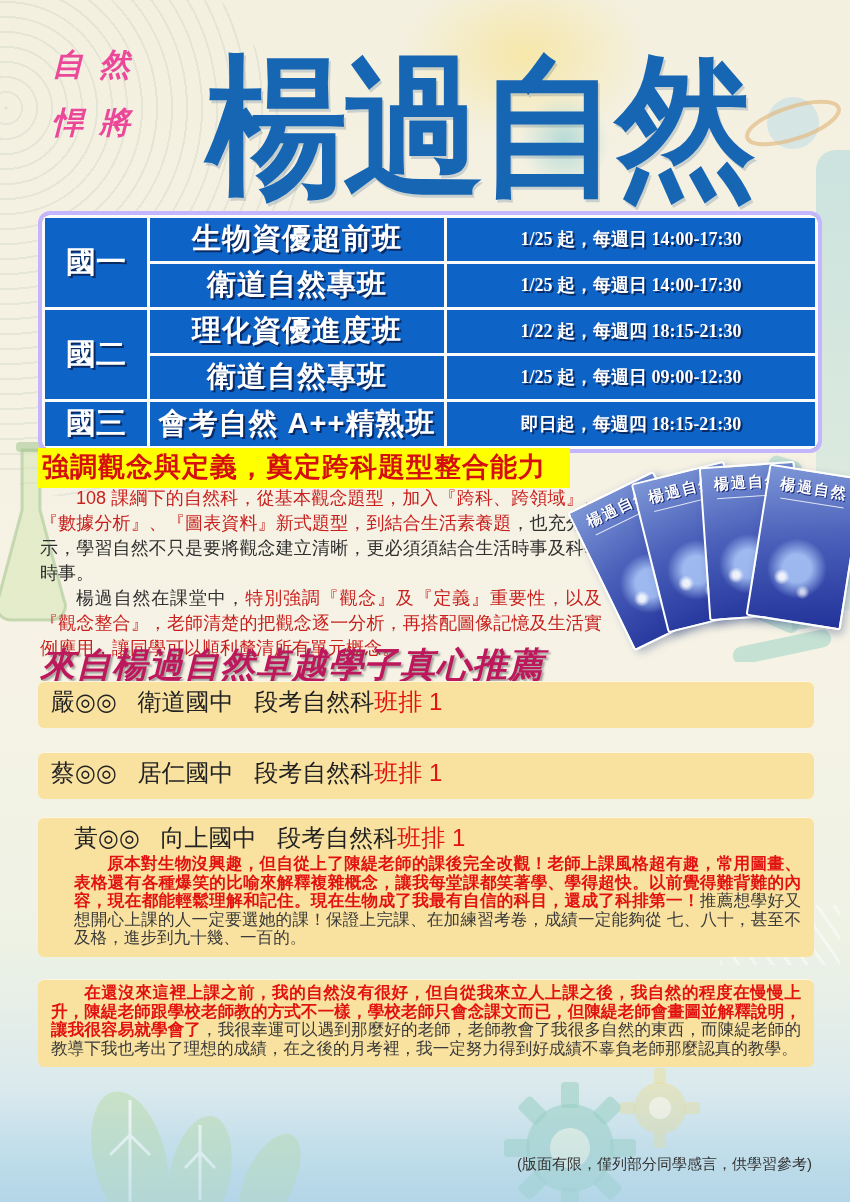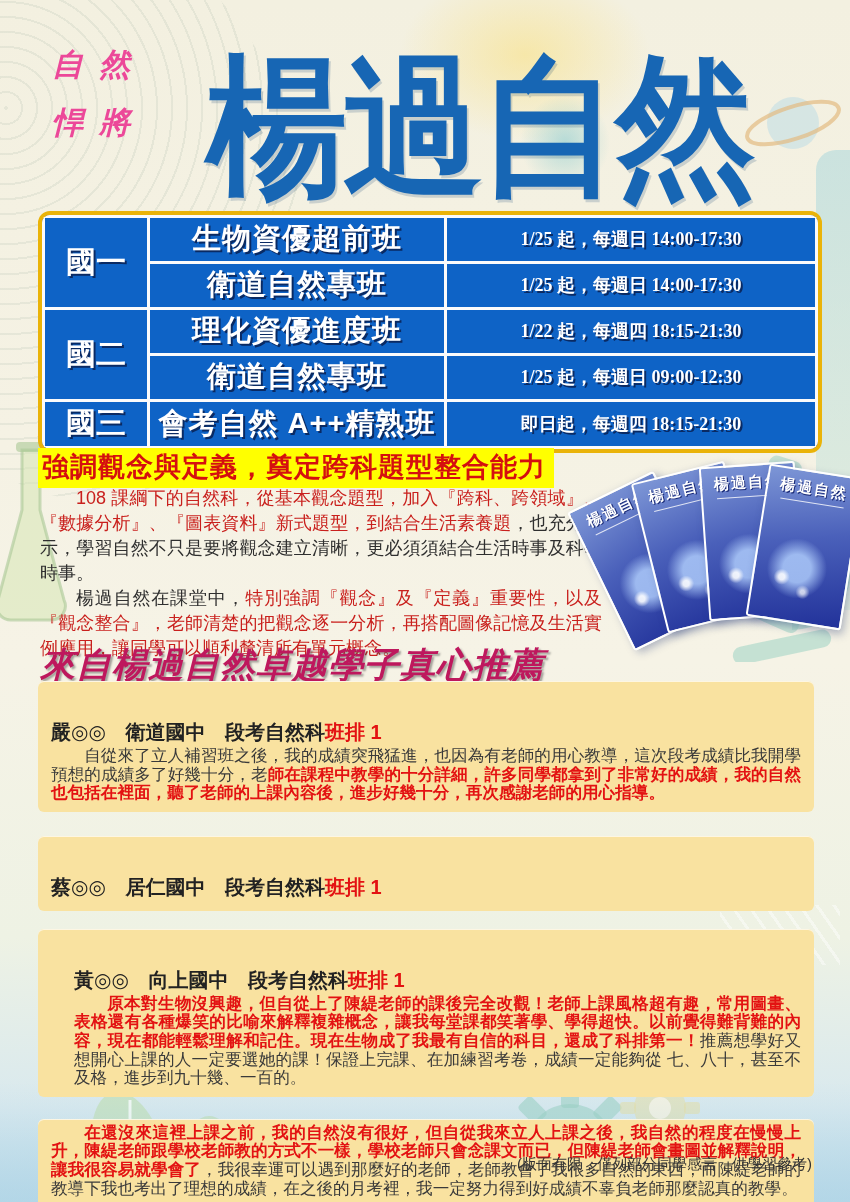--- a/index.html
+++ b/index.html
@@ -27,32 +27,32 @@
   .corner{left:52px;top:36px;position:absolute;color:#ec4899;
     font-family:Liberation Serif, serif;font-style:italic;font-weight:700;
     font-size:31px;line-height:58px;letter-spacing:16px;white-space:pre-line;}
   
   .main-title{position:absolute;left:148px;top:48px;width:690px;text-align:center;
     font-size:146px;line-height:1.04;font-weight:900;color:#1766b4;
     transform:scaleX(.96) scaleY(1.04);transform-origin:left top;
     text-shadow:2px 3px 0 rgba(13,59,110,.18);letter-spacing:-4px;white-space:nowrap;}
   
   .sched-wrap{position:absolute;left:38px;top:211px;width:776px;height:234px;
-    border:4px solid #eab308;border-radius:12px;overflow:hidden;background:#0f172a;
+    border:4px solid #c4b5fd;border-radius:12px;overflow:hidden;background:#0f172a;
     box-shadow:0 0 0 2px rgba(255,255,255,.65) inset;}
   table.sched{width:100%;height:100%;border-collapse:collapse;table-layout:fixed;}
   table.sched td{border:3px solid #fbfbfb;background:#0e63c6;color:#fff;
     text-align:center;vertical-align:middle;padding:0 4px;
     font-weight:800;text-shadow:2px 2px 0 #0a2a63;}
   td.grade{width:94px;font-size:30px;}
   td.cname{width:286px;font-size:29px;letter-spacing:1px;}
   td.ctime{font-size:18px;font-family:"Liberation Serif","DejaVu Serif",serif;font-weight:700;white-space:nowrap;}
   
   .headline{position:absolute;left:38px;top:448px;background:#ffff00;color:#d50f0f;
-    font-size:27px;font-weight:800;padding:1px 8px 3px 4px;letter-spacing:1px;white-space:nowrap;}
+    font-size:27px;font-weight:800;padding:1px 24px 3px 4px;letter-spacing:1px;white-space:nowrap;}
   
   .intro{position:absolute;left:40px;top:486px;width:562px;
     font-size:18px;line-height:25px;text-align:justify;color:#2f2f2f;}
   .intro p{margin:0;text-indent:2em;}
   .seg-dark{color:#2f2f2f;}
   .seg-red{color:#c9201d;}
   .seg-redbold{color:#e31212;font-weight:700;}
   
   .books{position:absolute;left:594px;top:462px;width:250px;height:195px;}
   .book{position:absolute;width:92px;height:150px;border:2px solid #fff;border-radius:3px;
@@ -70,21 +70,21 @@
   .bk3{left:110px;top:2px;transform:rotate(-4deg);}
   .bk4{left:163px;top:8px;transform:rotate(9deg);}
   
   .section-title{position:absolute;left:40px;top:642px;
     font-size:35px;font-weight:900;font-style:italic;color:#be185d;letter-spacing:1px;
     text-shadow:2px 2px 2px rgba(60,60,60,.45);white-space:nowrap;}
   
   .cards{position:absolute;left:38px;top:681px;width:776px;}
   .card{background:#f9e2a0;border-radius:6px;padding:5px 13px 9px;margin-bottom:15px;
     box-shadow:0 1px 0 rgba(255,255,255,.7) inset;}
-  .card-head{font-size:20px;font-weight:700;color:#222;margin-bottom:1px;margin-top:33px;}
+  .card-head{font-size:24px;font-weight:400;color:#222;margin-bottom:1px;}
   .card-head .hs{margin-right:14px;}
   .card-head .subj{margin-right:0;}
   .card-head .rank{color:#e31212;}
   .card-body{font-size:16.6px;line-height:18.6px;text-align:justify;text-indent:2em;color:#3a3a3a;}
   .card .card-body .seg-dark{color:#3a3a3a;}
   
   .card1{margin-bottom:24px;}
   .card2{margin-bottom:18px;}
   .card3{margin-bottom:22px;padding-left:36px;}
   
@@ -226,21 +226,20 @@
 
 <div class="section-title">來自楊過自然卓越學子真心推薦</div>
 
 <div class="cards">
   <div class="card card1">
     <div class="card-head">
       <span class="hs">嚴◎◎</span>
       <span class="hs">衛道國中</span>
       <span class="subj">段考自然科</span><span class="rank">班排 1</span>
     </div>
-    <div class="card-body"><span class="seg-dark">自從來了立人補習班之後，我的成績突飛猛進，也因為有老師的用心教導，這次段考成績比我開學預想的成績多了好幾十分，老</span><span class="seg-redbold">師在課程中教學的十分詳細，許多同學都拿到了非常好的成績，我的自然也包括在裡面，聽了老師的上課內容後，進步好幾十分，再次感謝老師的用心指導。</span></div>
   </div>
 
   <div class="card card2">
     <div class="card-head">
       <span class="hs">蔡◎◎</span>
       <span class="hs">居仁國中</span>
       <span class="subj">段考自然科</span><span class="rank">班排 1</span>
     </div>
   </div>
 

